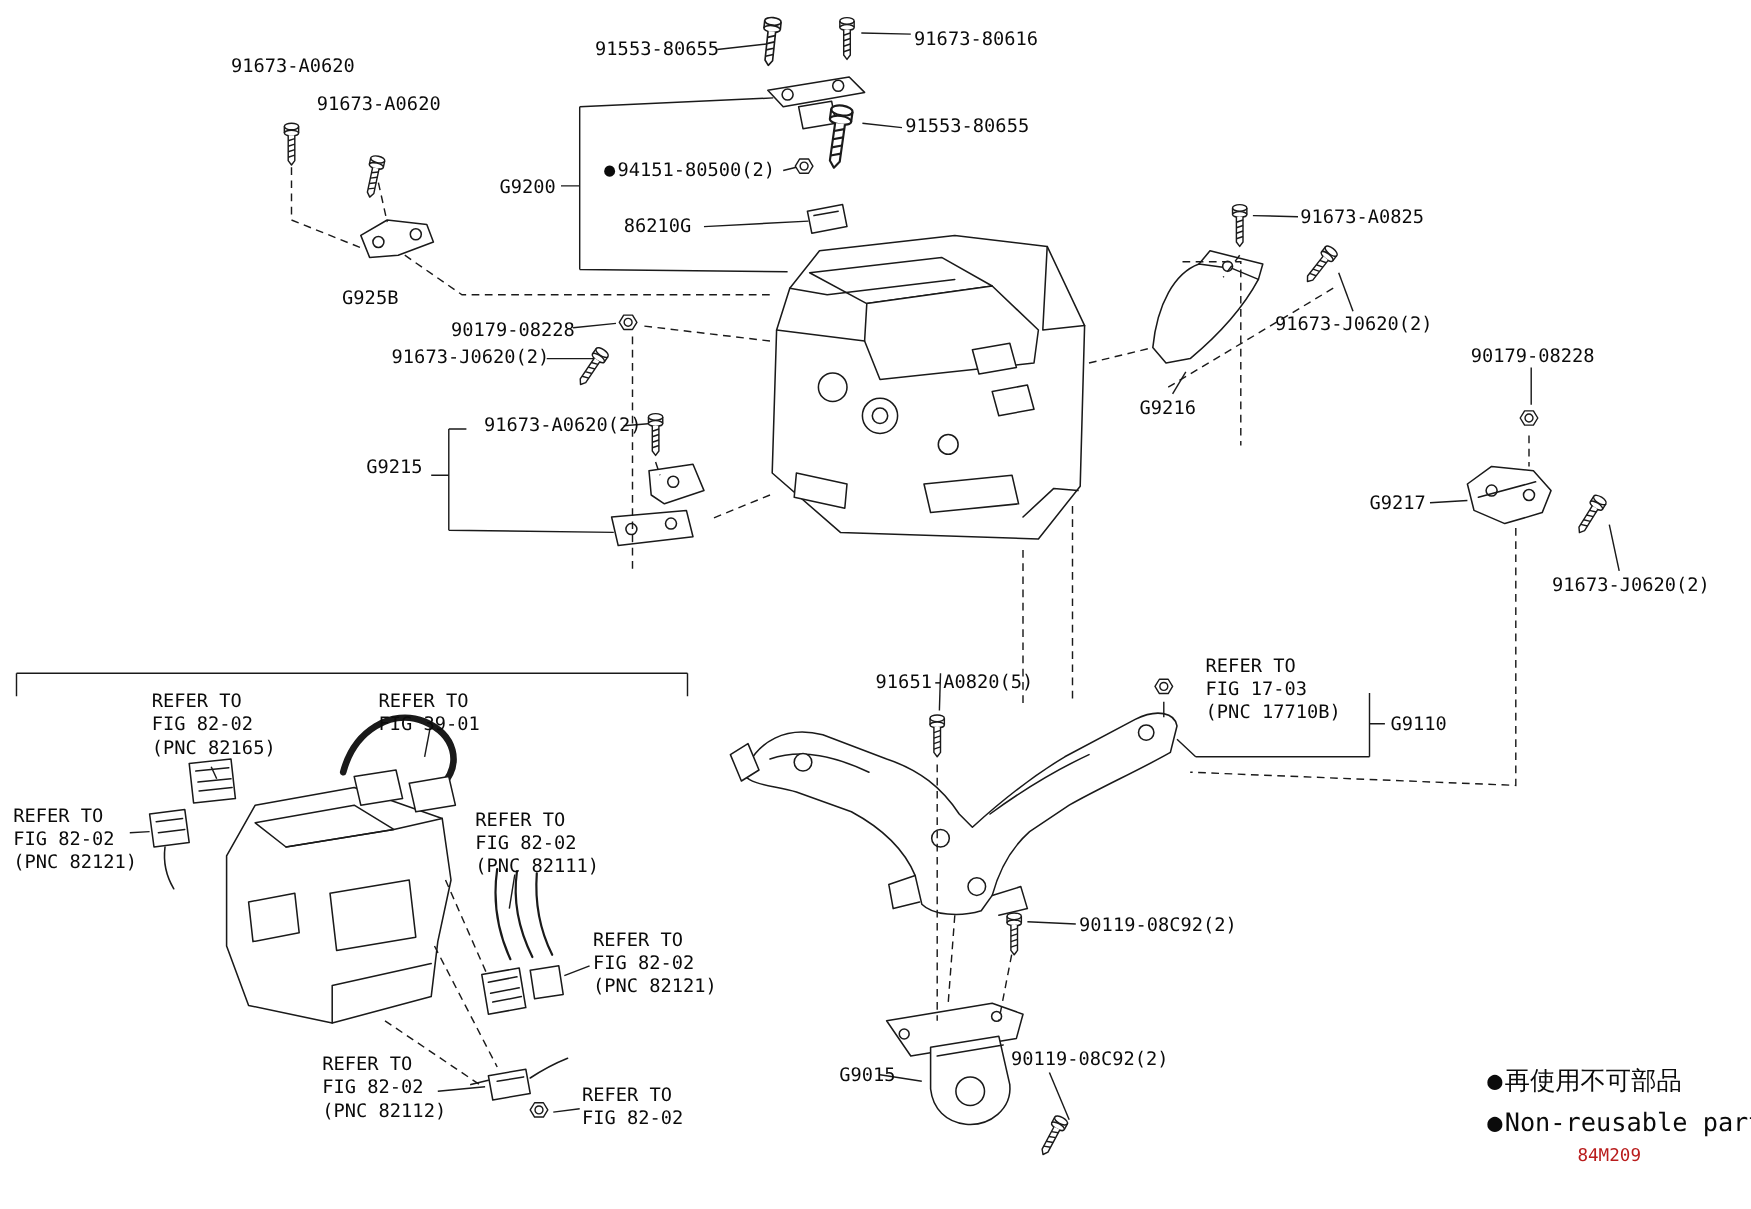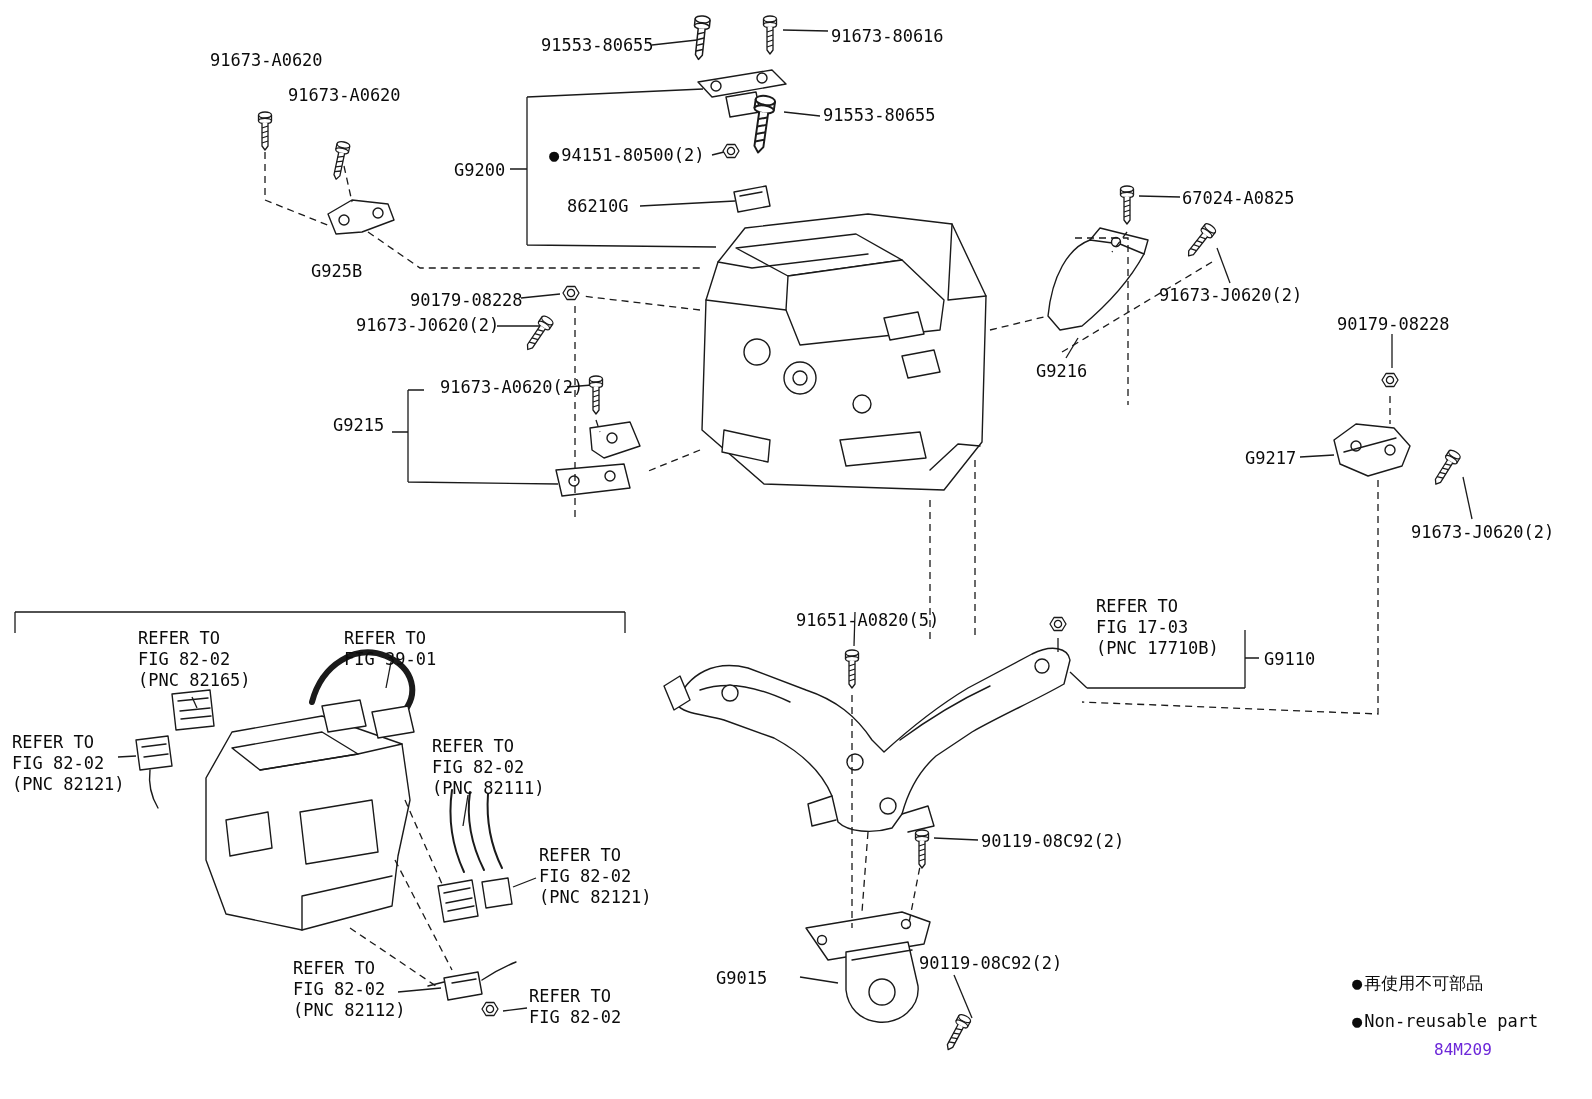--- a/index.html
+++ b/index.html
@@ -7,22 +7,22 @@
     position:relative;width:1592px;height:1099px;background:#ffffff;
     font-family:"DejaVu Sans Mono","Liberation Mono",monospace;
     color:#111;overflow:hidden;
   }
   #artwork{position:absolute;left:0;top:0;width:1592px;height:1099px;}
   .lbl{
     position:absolute;font-size:17px;line-height:21px;white-space:pre;
     letter-spacing:0px;color:#0b0b0b;
   }
   .dot{display:inline-block;margin-right:2px;}
-  .legend-row{position:absolute;font-size:17px;line-height:21px;color:#0b0b0b;white-space:pre;text-align:center;}
-  .figcode{position:absolute;font-size:16px;color:#6d28d9;}
+  .legend-row{position:absolute;font-size:23px;line-height:21px;color:#0b0b0b;white-space:pre;text-align:center;}
+  .figcode{position:absolute;font-size:16px;color:#b91c1c;}
 </style>
 </head>
 <body>
 
 <div id="stage">
 
   <svg id="artwork" viewBox="0 0 1592 1099" xmlns="http://www.w3.org/2000/svg">
     <defs>
       <g id="bolt">
         <ellipse cx="0" cy="3" rx="6.5" ry="3"></ellipse>
@@ -243,21 +243,21 @@
   <div class="lbl" style="left:210px;top:50px">91673-A0620</div>
   <div class="lbl" style="left:288px;top:85px">91673-A0620</div>
   <div class="lbl" style="left:541px;top:35px">91553-80655</div>
   <div class="lbl" style="left:831px;top:26px">91673-80616</div>
   <div class="lbl" style="left:823px;top:105px">91553-80655</div>
 
   <div class="lbl" style="left:549px;top:145px"><span class="dot">●</span><span>94151-80500(2)</span></div>
 
   <div class="lbl" style="left:454px;top:160px">G9200</div>
   <div class="lbl" style="left:567px;top:196px">86210G</div>
-  <div class="lbl" style="left:1182px;top:188px">67024-A0825</div>
+  <div class="lbl" style="left:1182px;top:188px">91673-A0825</div>
   <div class="lbl" style="left:311px;top:261px">G925B</div>
   <div class="lbl" style="left:410px;top:290px">90179-08228</div>
   <div class="lbl" style="left:356px;top:315px">91673-J0620(2)</div>
   <div class="lbl" style="left:1159px;top:285px">91673-J0620(2)</div>
   <div class="lbl" style="left:1337px;top:314px">90179-08228</div>
   <div class="lbl" style="left:440px;top:377px">91673-A0620(2)</div>
   <div class="lbl" style="left:333px;top:415px">G9215</div>
   <div class="lbl" style="left:1036px;top:361px">G9216</div>
   <div class="lbl" style="left:1245px;top:448px">G9217</div>
   <div class="lbl" style="left:1411px;top:522px">91673-J0620(2)</div>
@@ -279,21 +279,21 @@
 (PNC 82111)</div>
   <div class="lbl" style="left:539px;top:845px">REFER TO
 FIG 82-02
 (PNC 82121)</div>
   <div class="lbl" style="left:981px;top:831px">90119-08C92(2)</div>
   <div class="lbl" style="left:293px;top:958px">REFER TO
 FIG 82-02
 (PNC 82112)</div>
   <div class="lbl" style="left:529px;top:986px">REFER TO
 FIG 82-02</div>
-  <div class="lbl" style="left:716px;top:968px">G9015</div>
+  <div class="lbl" style="left:763px;top:968px">G9015</div>
   <div class="lbl" style="left:919px;top:953px">90119-08C92(2)</div>
 
   <div class="legend-row" style="left:1352px;top:973px"><span class="dot">●</span><span>再使用不可部品</span></div>
   <div class="legend-row" style="left:1352px;top:1011px"><span class="dot">●</span><span>Non-reusable part</span></div>
 
   <div class="figcode" style="left:1434px;top:1040px">84M209</div>
 
 </div>
 
 </body></html>

